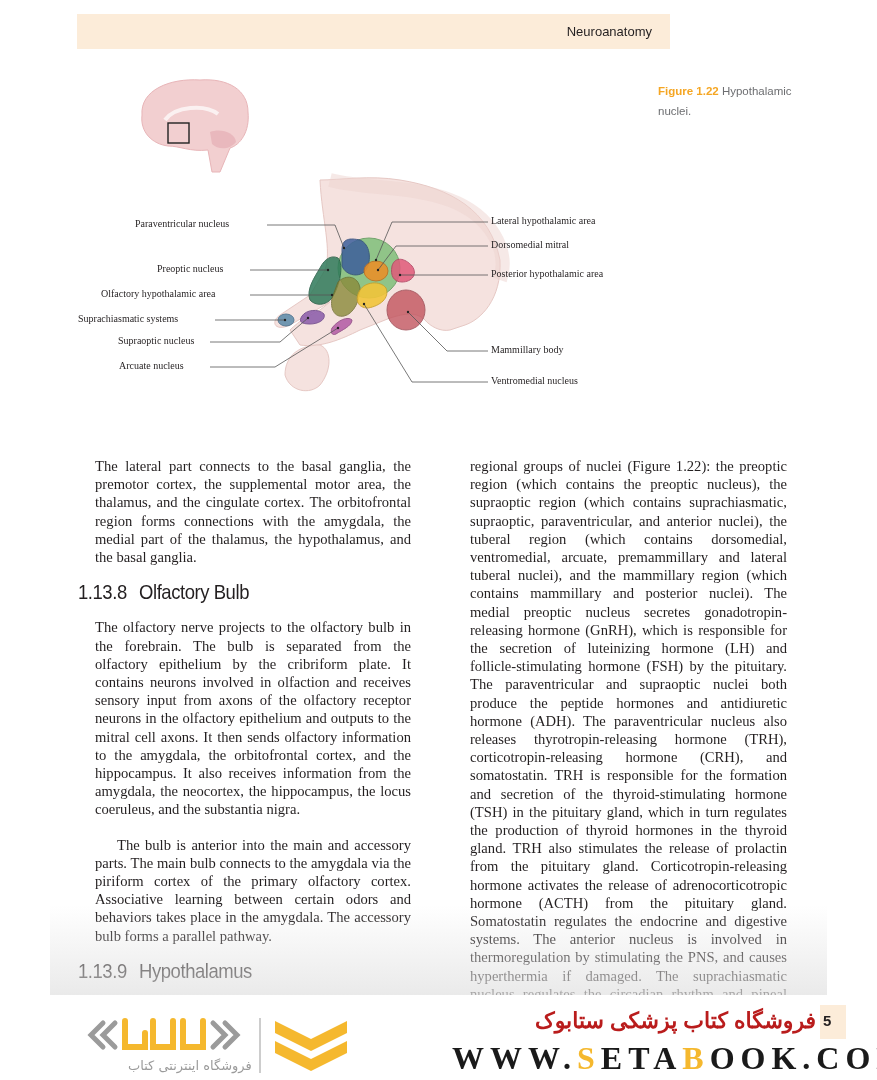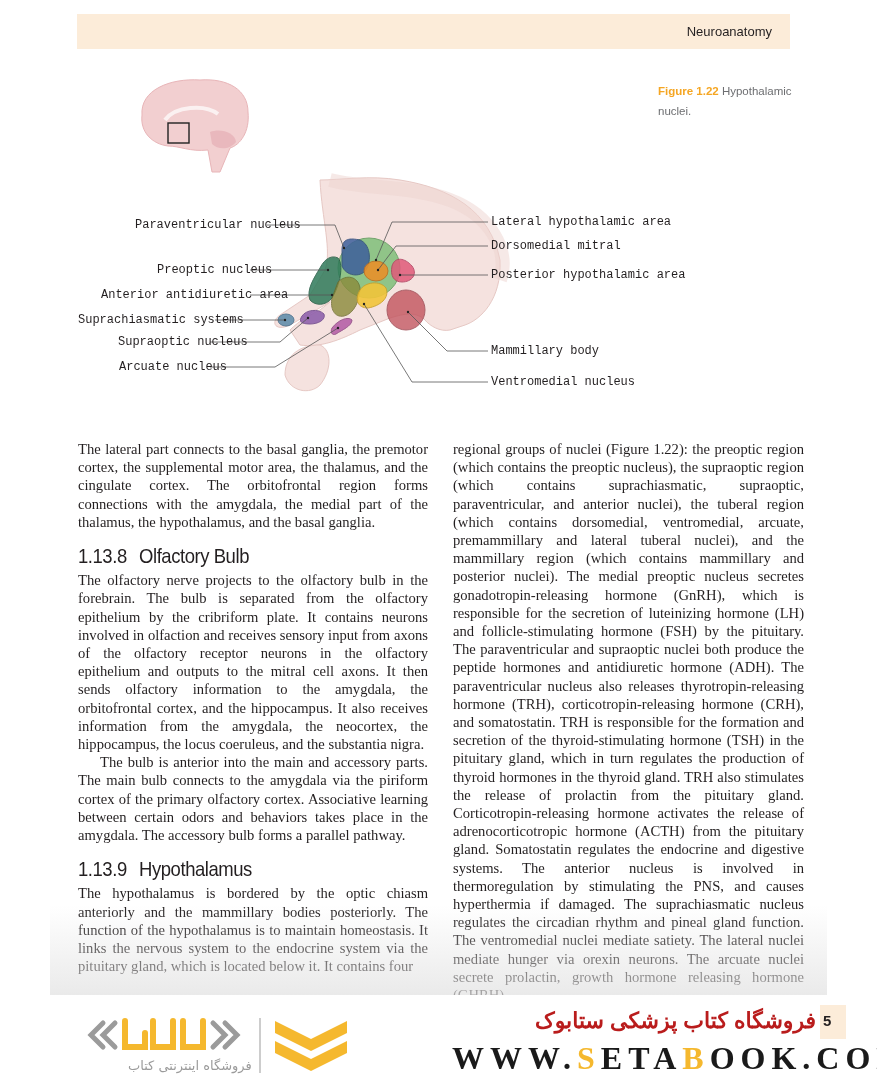--- a/index.html
+++ b/index.html
@@ -1,24 +1,24 @@
 <!DOCTYPE html>
 <html><head>
 <meta charset="utf-8">
 <style>
   html, body { margin:0; padding:0; }
   body { width:877px; height:1080px; background:#ffffff; position:relative; overflow:hidden; font-family:"Liberation Serif", serif; color:#231f20; }
-  .header-band { position:absolute; left:77px; top:14px; width:713px; height:35px; background:#fcecd9; }
+  .header-band { position:absolute; left:77px; top:14px; width:593px; height:35px; background:#fcecd9; }
   .header-title { position:absolute; right:18px; top:10px; font-family:"Liberation Sans", sans-serif; font-size:13px; color:#231f20; }
   .caption { position:absolute; left:658px; top:81px; width:150px; font-family:"Liberation Sans", sans-serif; font-size:11.5px; line-height:20px; color:#6d6e71; }
   .caption .fig { color:#f5a623; font-weight:bold; }
   .figure { position:absolute; left:70px; top:70px; width:580px; height:340px; }
-  .lbl { position:absolute; font-family:Liberation Mono, monospace; font-size:12px; color:#231f20; white-space:nowrap; }
+  .lbl { position:absolute; font-family:Liberation Serif, serif; font-size:10px; color:#231f20; white-space:nowrap; }
   .col { position:absolute; font-size:14.6px; line-height:18.2px; text-align:justify; }
-  .col p { margin:0; }
+  .col p { margin:17px; }
   .col p.indent { text-indent:22px; }
   .col h2 { font-family:"Liberation Sans", sans-serif; font-weight:normal; font-size:21px; margin:16px 0 6px 0; letter-spacing:-0.5px; transform:scaleX(0.88); transform-origin:left; }
   .col h2 .num { margin-right:14px; }
   .left-col { left:78px; top:440px; width:350px; }
   .right-col { left:453px; top:440px; width:351px; }
   .fade { position:absolute; left:50px; top:905px; width:777px; height:90px; background:linear-gradient(to bottom, rgba(255,255,255,0), rgba(225,225,225,0.7)); }
   .footer { position:absolute; left:0; top:995px; width:877px; height:85px; background:#fff; }
   .page-num-box { position:absolute; left:820px; top:1005px; width:26px; height:34px; background:#fcecd9; }
   .page-num { position:absolute; left:823px; top:1012px; font-family:"Liberation Sans", sans-serif; font-weight:bold; font-size:15px; color:#231f20; }
   .persian-title { position:absolute; left:535px; top:1008px; font-family:Liberation Sans, sans-serif; font-size:22px; font-weight:bold; color:#b91c1c; direction:rtl; }
@@ -89,21 +89,21 @@
         <circle cx="268" cy="258" r="1.2"></circle>
       <circle cx="306" cy="190" r="1.2"></circle>
         <circle cx="308" cy="200" r="1.2"></circle>
         <circle cx="330" cy="205" r="1.2"></circle>
       <circle cx="338" cy="242" r="1.2"></circle>
         <circle cx="294" cy="234" r="1.2"></circle>
     </g>
   </svg>
   <span class="lbl" style="left:65px;top:148px">Paraventricular nucleus</span>
   <span class="lbl" style="left:87px;top:193px">Preoptic nucleus</span>
-  <span class="lbl" style="left:31px;top:218px">Anterior antidiuretic area</span>
+  <span class="lbl" style="left:31px;top:218px">Olfactory hypothalamic area</span>
   <span class="lbl" style="left:8px;top:243px">Suprachiasmatic systems</span>
   <span class="lbl" style="left:48px;top:265px">Supraoptic nucleus</span>
   <span class="lbl" style="left:49px;top:290px">Arcuate nucleus</span>
   <span class="lbl" style="left:421px;top:145px">Lateral hypothalamic area</span>
   <span class="lbl" style="left:421px;top:169px">Dorsomedial mitral</span>
   <span class="lbl" style="left:421px;top:198px">Posterior hypothalamic area</span>
   <span class="lbl" style="left:421px;top:274px">Mammillary body</span>
   <span class="lbl" style="left:421px;top:305px">Ventromedial nucleus</span>
 </div>
 

